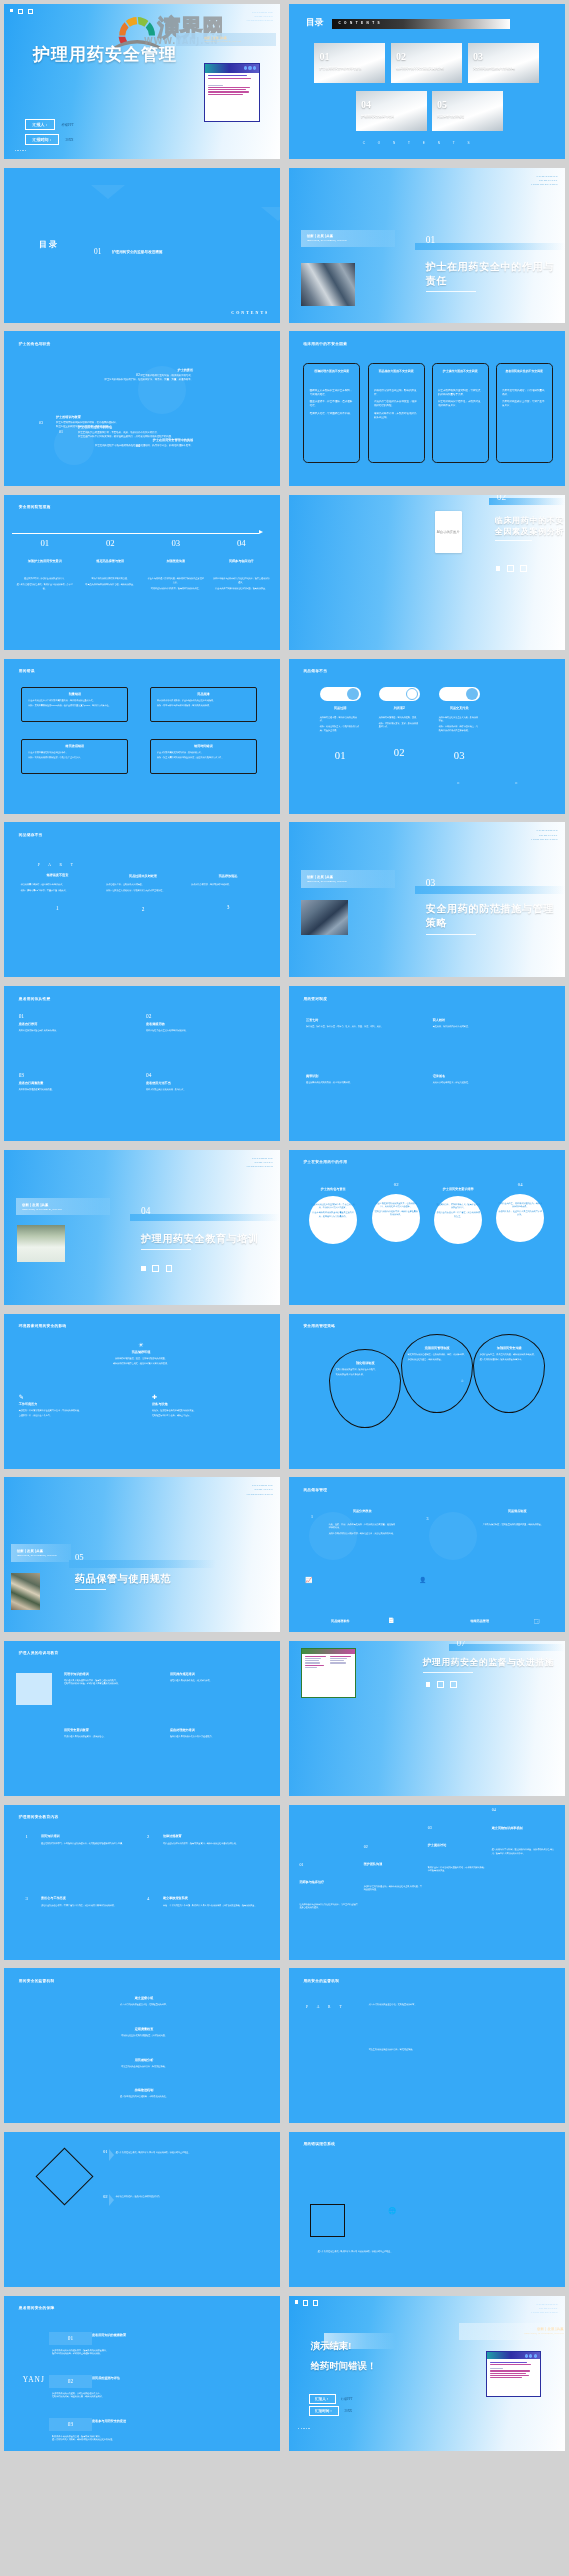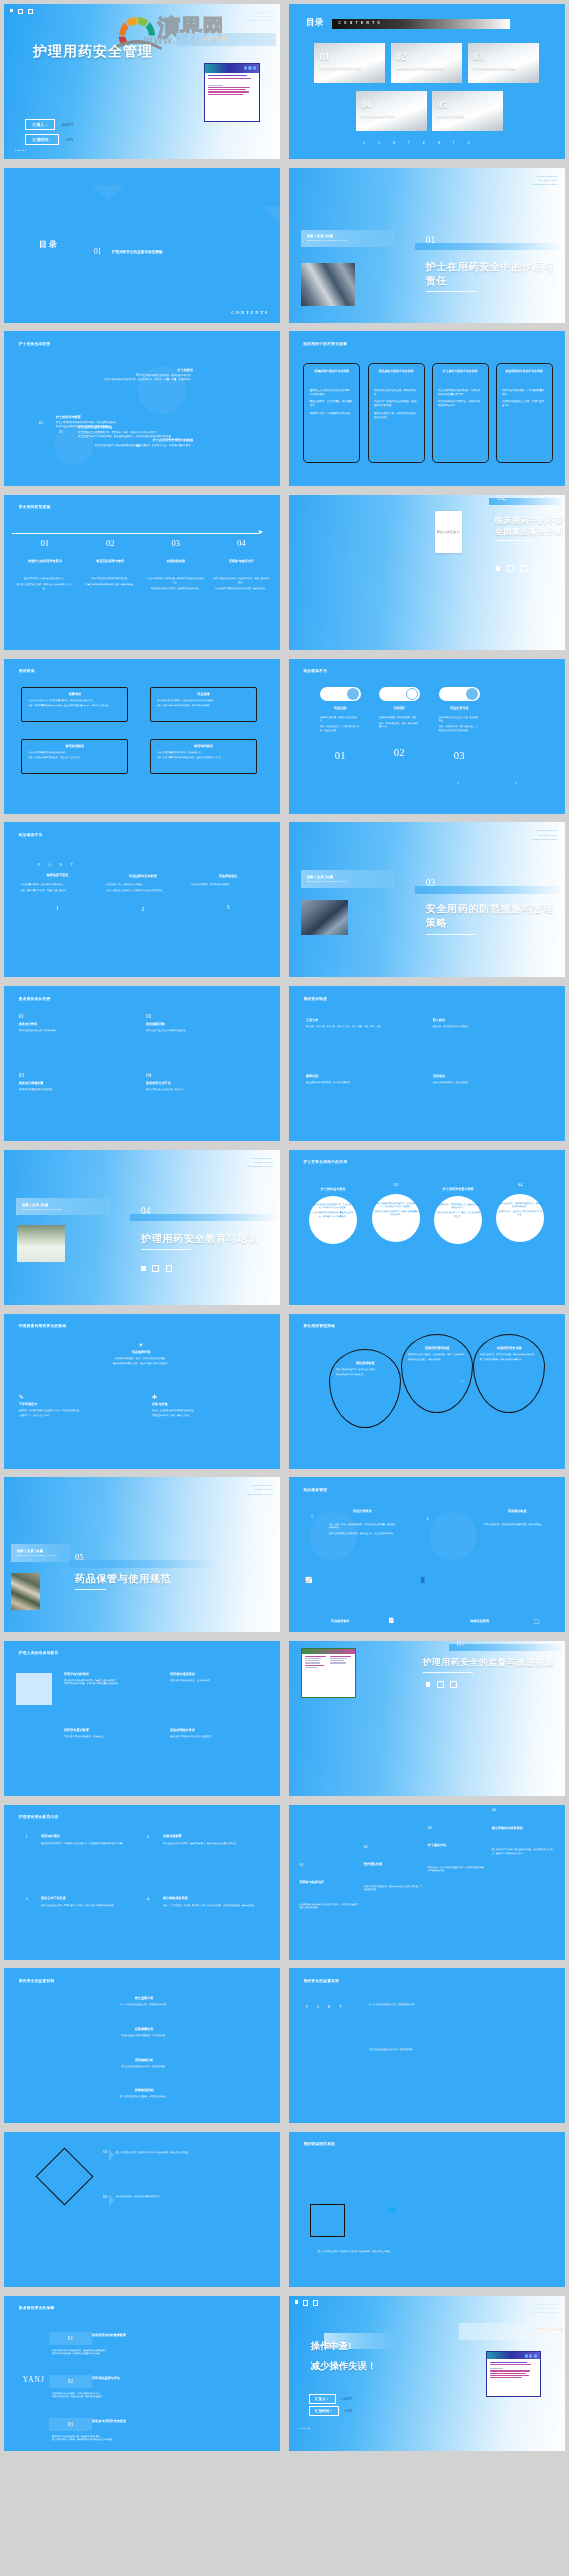--- a/index.html
+++ b/index.html
@@ -147,21 +147,21 @@
         <text x="104" y="40" font-family="DejaVu Sans, sans-serif" font-size="34" font-weight="bold" fill="none" stroke="#8d8d8d" stroke-width="2" opacity=".75">演界网</text>
       </svg>
     </div>
     <div class="wm" style="left:140px;top:33px;font-size:8px;letter-spacing:0.8px;color:#9b9b9b;">WWW.YANJ.CN</div>
     <div class="yanj-box"></div>
     <div style="position:absolute;left:200px;top:32px;width:69px;">
       <div style="font-size:3.1px;font-weight:bold;color:#ffd9a0;opacity:.75;">创新 | 发展 |共赢</div>
       <div style="font-size:2.7px;color:#ffd9a0;opacity:.6;font-family:'Liberation Serif',serif;">Innovation, development, win win</div>
     </div>
 
-    <div style="position:absolute;left:29px;top:39px;font-size:14px;font-weight:bold;letter-spacing:1px;color:#fff;text-shadow:0 0.7px 2px rgba(0,0,0,.25);font-family:'Liberation Serif',serif;">护理用药安全管理</div>
+    <div style="position:absolute;left:29px;top:39px;font-size:17px;font-weight:bold;letter-spacing:1px;color:#fff;text-shadow:0 0.7px 2px rgba(0,0,0,.25);font-family:'Liberation Serif',serif;">护理用药安全管理</div>
 
     <div class="mini-thumb" style="left:200px;top:59px;width:54px;height:57px;">
       <div class="bar">
           <em>
             <b></b>
             <b></b>
             <b></b>
           </em>
         </div>
       <div class="body">
@@ -867,22 +867,22 @@
     <div class="corner-en">
       <div>ENTERPRISE</div>
       <div>PUBLICITY</div>
       <div>INTRODUCTION</div>
     </div>
     <div class="tagbox" style="left:170px;top:27px;width:99px;text-align:right;">
       <div class="cn" style="color:#ffe0b0;opacity:.8;">创新 | 发展 |共赢</div>
       <div class="en" style="color:#ffe0b0;opacity:.75;">Innovation, development, win win</div>
     </div>
     <div style="position:absolute;left:35px;top:37px;width:72px;height:16px;background:linear-gradient(90deg,rgba(255,255,255,.65),rgba(255,255,255,0));"></div>
-    <div style="position:absolute;left:22px;top:44px;font-size:9.4px;font-weight:bold;text-shadow:0 0.7px 1.3px rgba(0,0,0,.2);">操作中查!</div>
-    <div style="position:absolute;left:22px;top:64px;font-size:9.4px;font-weight:bold;text-shadow:0 0.7px 1.3px rgba(0,0,0,.2);">减少操作失误！</div>
+    <div style="position:absolute;left:22px;top:44px;font-size:9.4px;font-weight:bold;text-shadow:0 0.7px 1.3px rgba(0,0,0,.2);">演示结束!</div>
+    <div style="position:absolute;left:22px;top:64px;font-size:9.4px;font-weight:bold;text-shadow:0 0.7px 1.3px rgba(0,0,0,.2);">给药时间错误！</div>
 
     <div class="mini-thumb" style="left:197px;top:55px;width:53px;height:44px;">
       <div class="bar" style="height:7.4px;">
           <em>
             <b></b>
             <b></b>
             <b></b>
           </em>
         </div>
       <div class="body">

